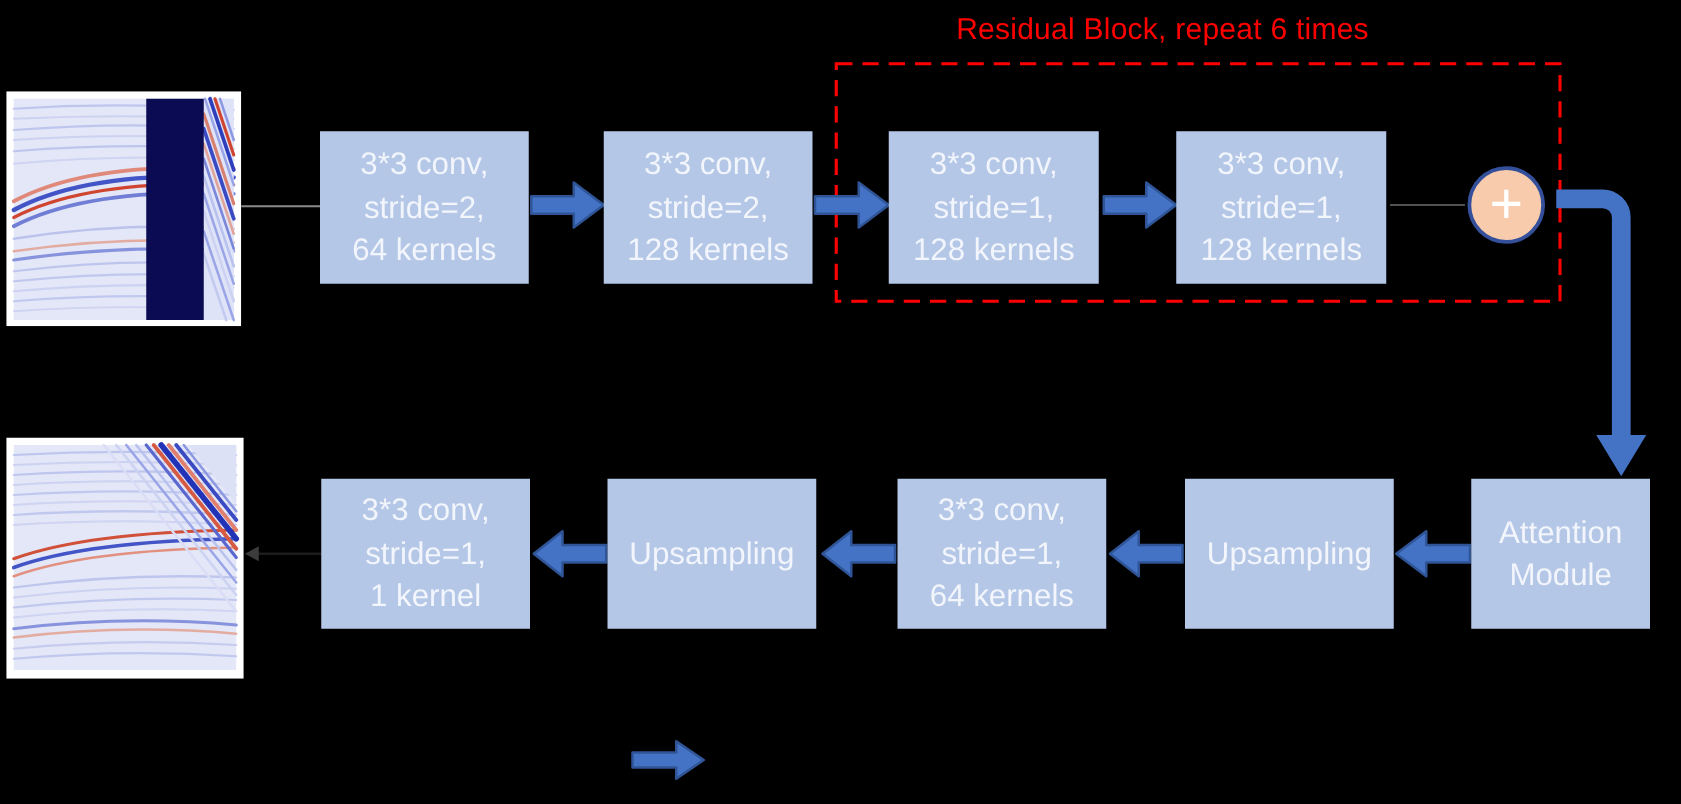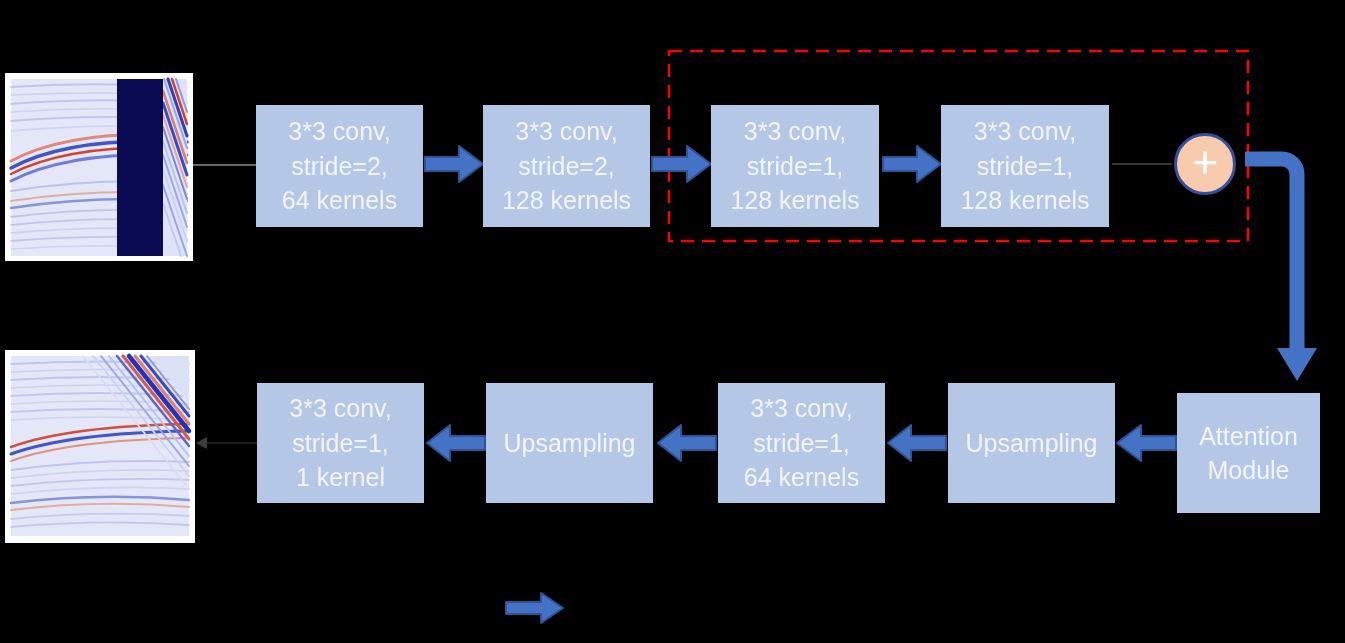--- a/index.html
+++ b/index.html
@@ -19,21 +19,21 @@
   }
   .node{
     position:absolute;background:var(--node-fill);color:var(--node-text);
     display:flex;align-items:center;justify-content:center;text-align:center;
     font-size:25px;line-height:1.38;white-space:pre-line;
   }
   .n-conv1{left:256px;top:105px;width:167px;height:122px;}
   .n-conv2{left:483px;top:105px;width:167px;height:122px;}
   .n-conv3{left:711px;top:105px;width:168px;height:122px;}
   .n-conv4{left:941px;top:105px;width:168px;height:122px;}
-  .n-attn {left:1177px;top:383px;width:143px;height:120px;margin-top:10px;}
+  .n-attn {left:1177px;top:383px;width:143px;height:120px;}
   .n-ups2 {left:948px;top:383px;width:167px;height:120px;}
   .n-conv5{left:718px;top:383px;width:167px;height:120px;}
   .n-ups1 {left:486px;top:383px;width:167px;height:120px;}
   .n-conv6{left:257px;top:383px;width:167px;height:120px;}
   .sum-node{
     position:absolute;left:1174px;top:133px;width:62px;height:62px;border-radius:50%;
     background:var(--sum-fill);border:3px solid var(--sum-border);box-sizing:border-box;
     display:flex;align-items:center;justify-content:center;
     color:#ffffff;font-size:46px;font-weight:400;line-height:1;padding-bottom:4px;
   }
@@ -155,20 +155,21 @@
       <polygon points="716,436 681,436 681,425 658,443 681,461 681,450 716,450"></polygon>
       <polygon points="485,436 450,436 450,425 427,443 450,461 450,450 485,450"></polygon>
       <polygon points="506,602 541,602 541,593 563,608 541,623 541,614 506,614"></polygon>
     </g>
     <g>
       <path d="M1245 159 H1282 a15 15 0 0 1 15 15 V350" fill="none" stroke="var(--arrow-fill,#4472c4)" stroke-width="15"></path>
       <polygon points="1277,348 1317,348 1297,381" fill="var(--arrow-fill,#4472c4)"></polygon>
     </g>
   </svg>
 
+  <div class="diagram-title">Residual Block, repeat 6 times</div>
 
   <div class="node n-conv1">3*3 conv,
 stride=2,
 64 kernels</div>
   <div class="node n-conv2">3*3 conv,
 stride=2,
 128 kernels</div>
   <div class="node n-conv3">3*3 conv,
 stride=1,
 128 kernels</div>

